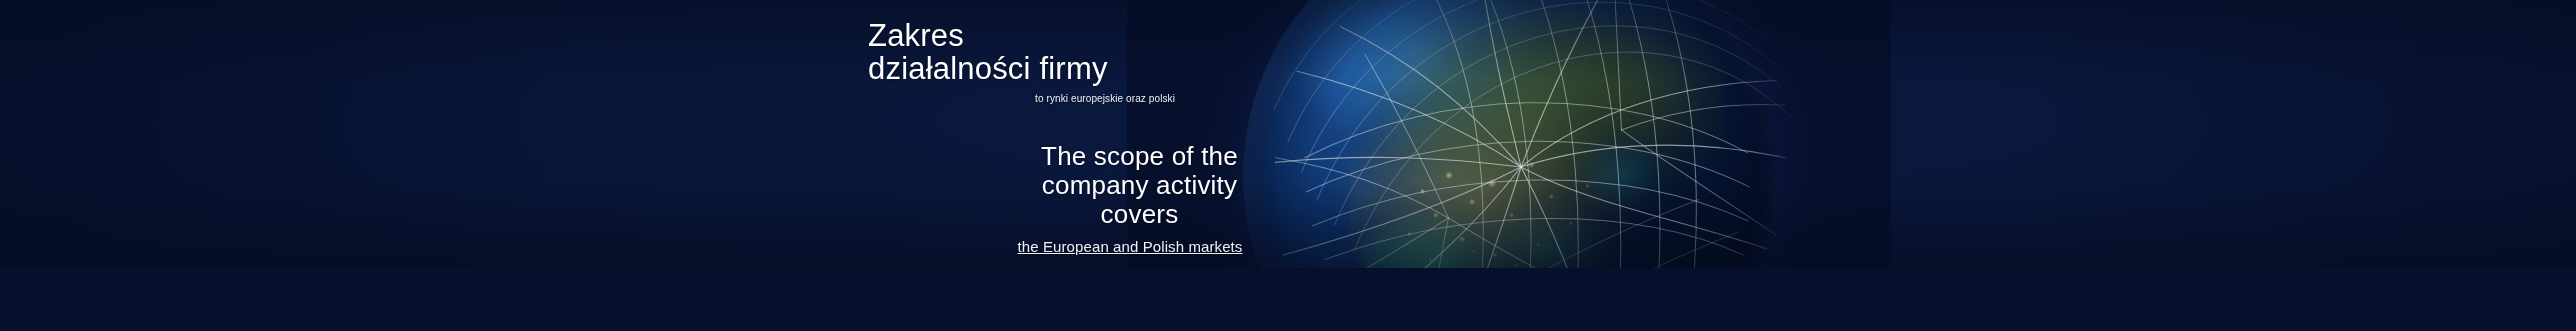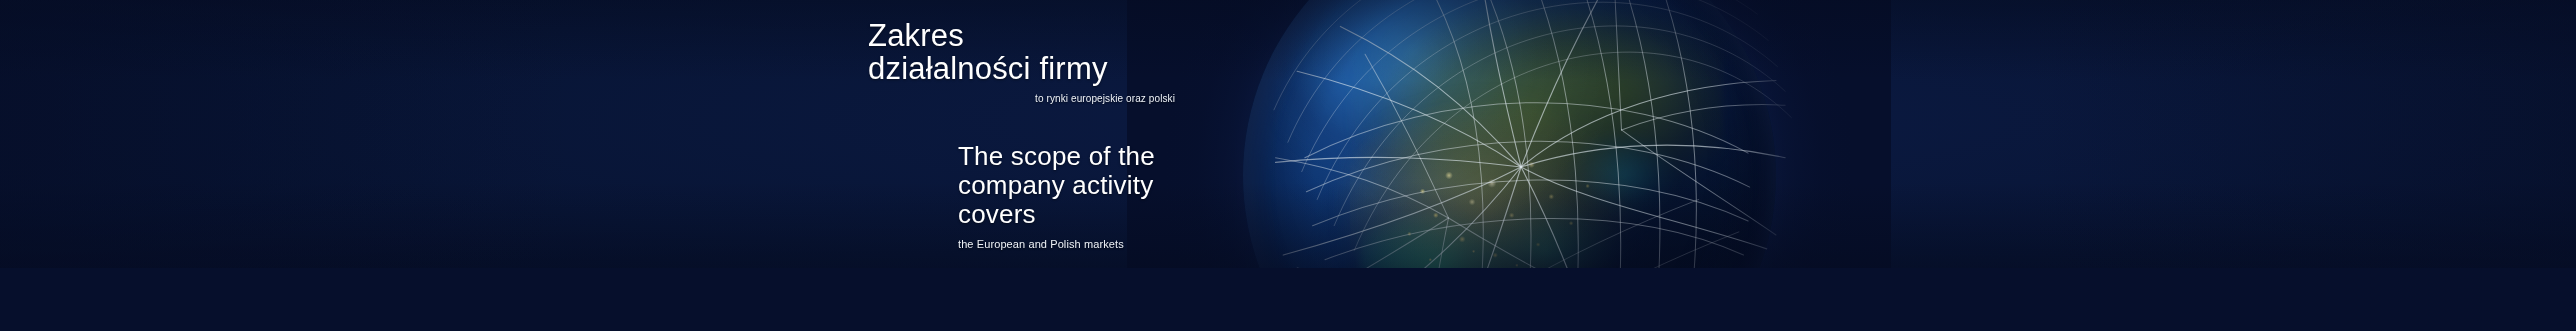--- a/index.html
+++ b/index.html
@@ -180,22 +180,22 @@
     text-shadow:0 0.8px 1.5px rgba(0,0,0,.5);
   }
 
   
   #blk-pl{top:20px;}
   #blk-pl .headline{font-size:31px;}
   #blk-pl .sub{font-size:10px; text-align:right; width:307px; margin-top:7px;}
 
   
   #blk-en{top:142px; left:90px; width:363px;}
-  #blk-en .headline{font-size:26px; line-height:1.12;}
-  #blk-en .sub{font-size:11px; text-align:left; width:344px; margin-top:8.5px;}
+  #blk-en .headline{font-size:26px; line-height:1.12;text-align:center;}
+  #blk-en .sub{font-size:15px; text-align:center; width:344px; margin-top:8.5px;text-decoration:underline;}
 </style>
 </head>
 <body>
 
 <div id="banner">
 
   <div class="bg-base"></div>
 
   <div id="globe-wrap">
 

